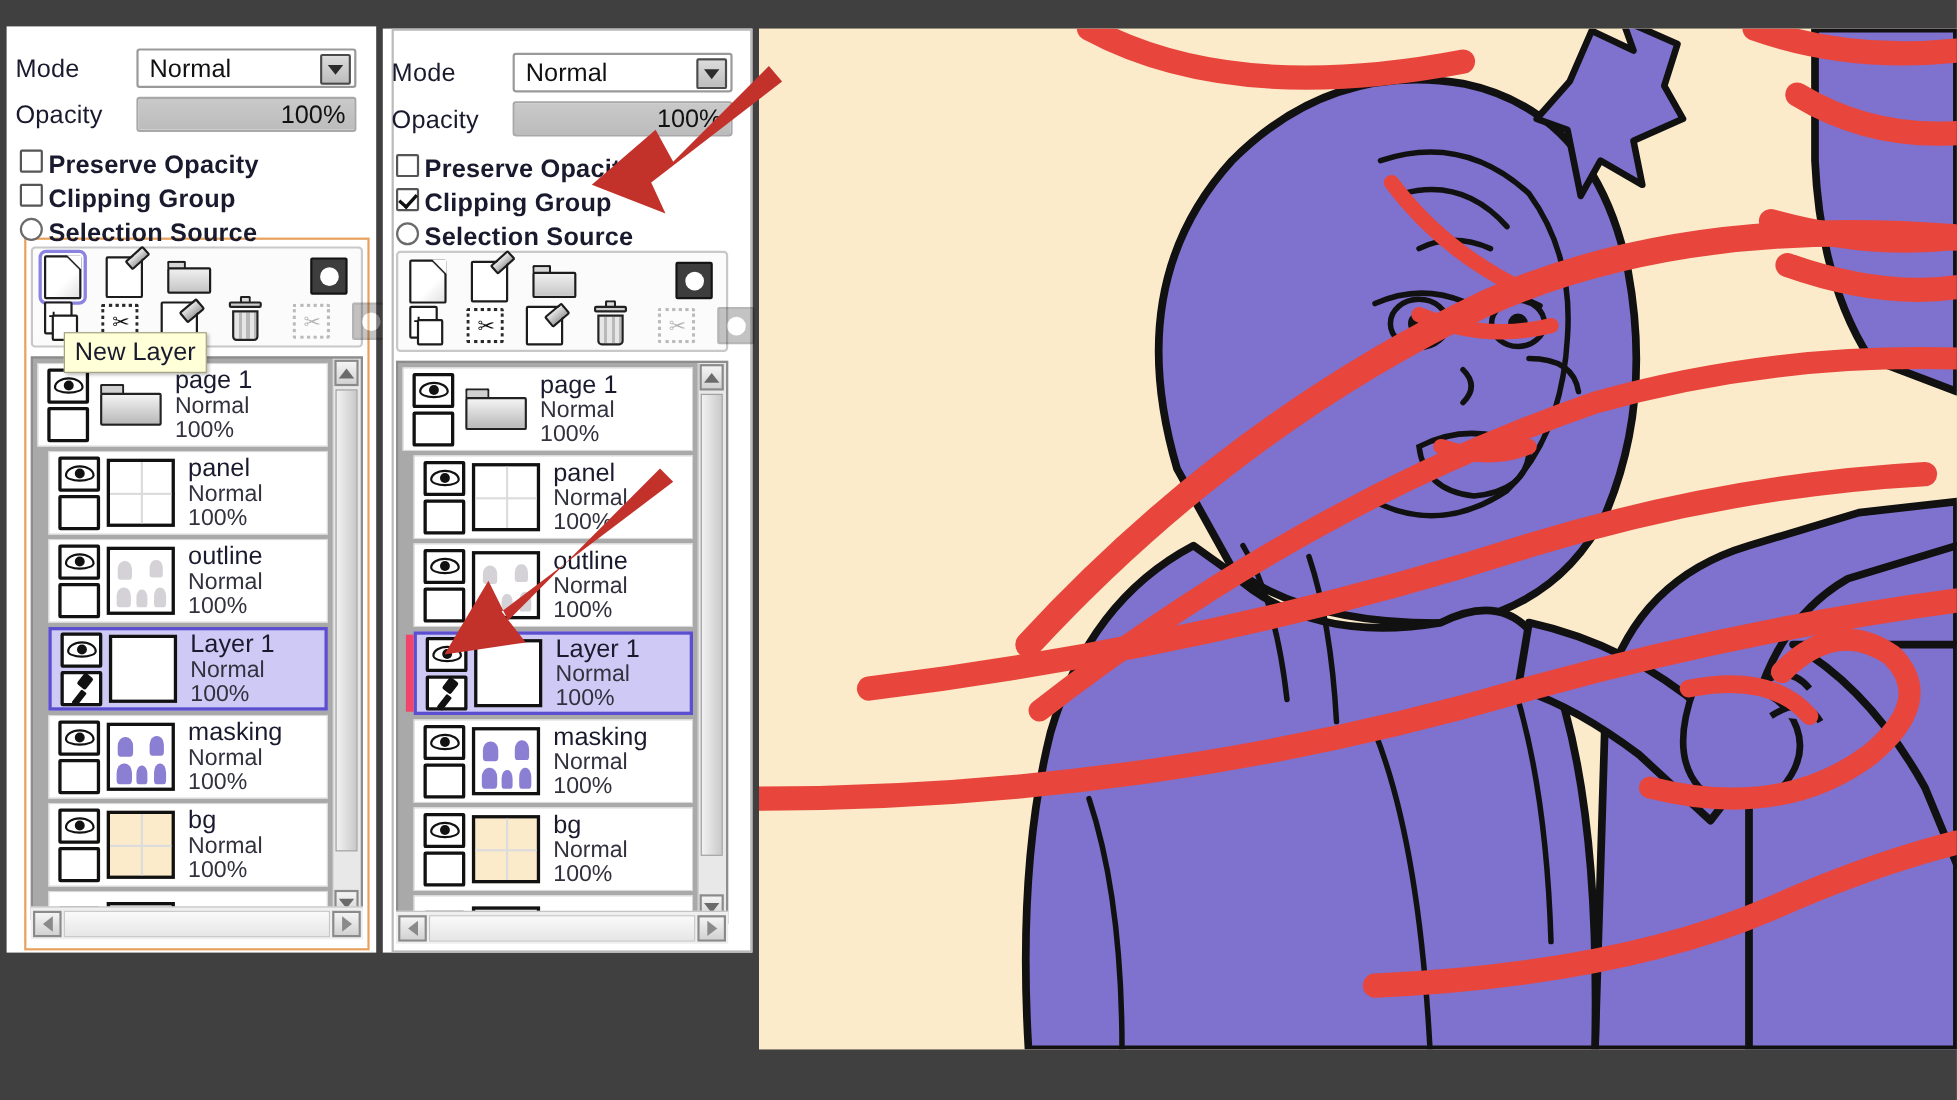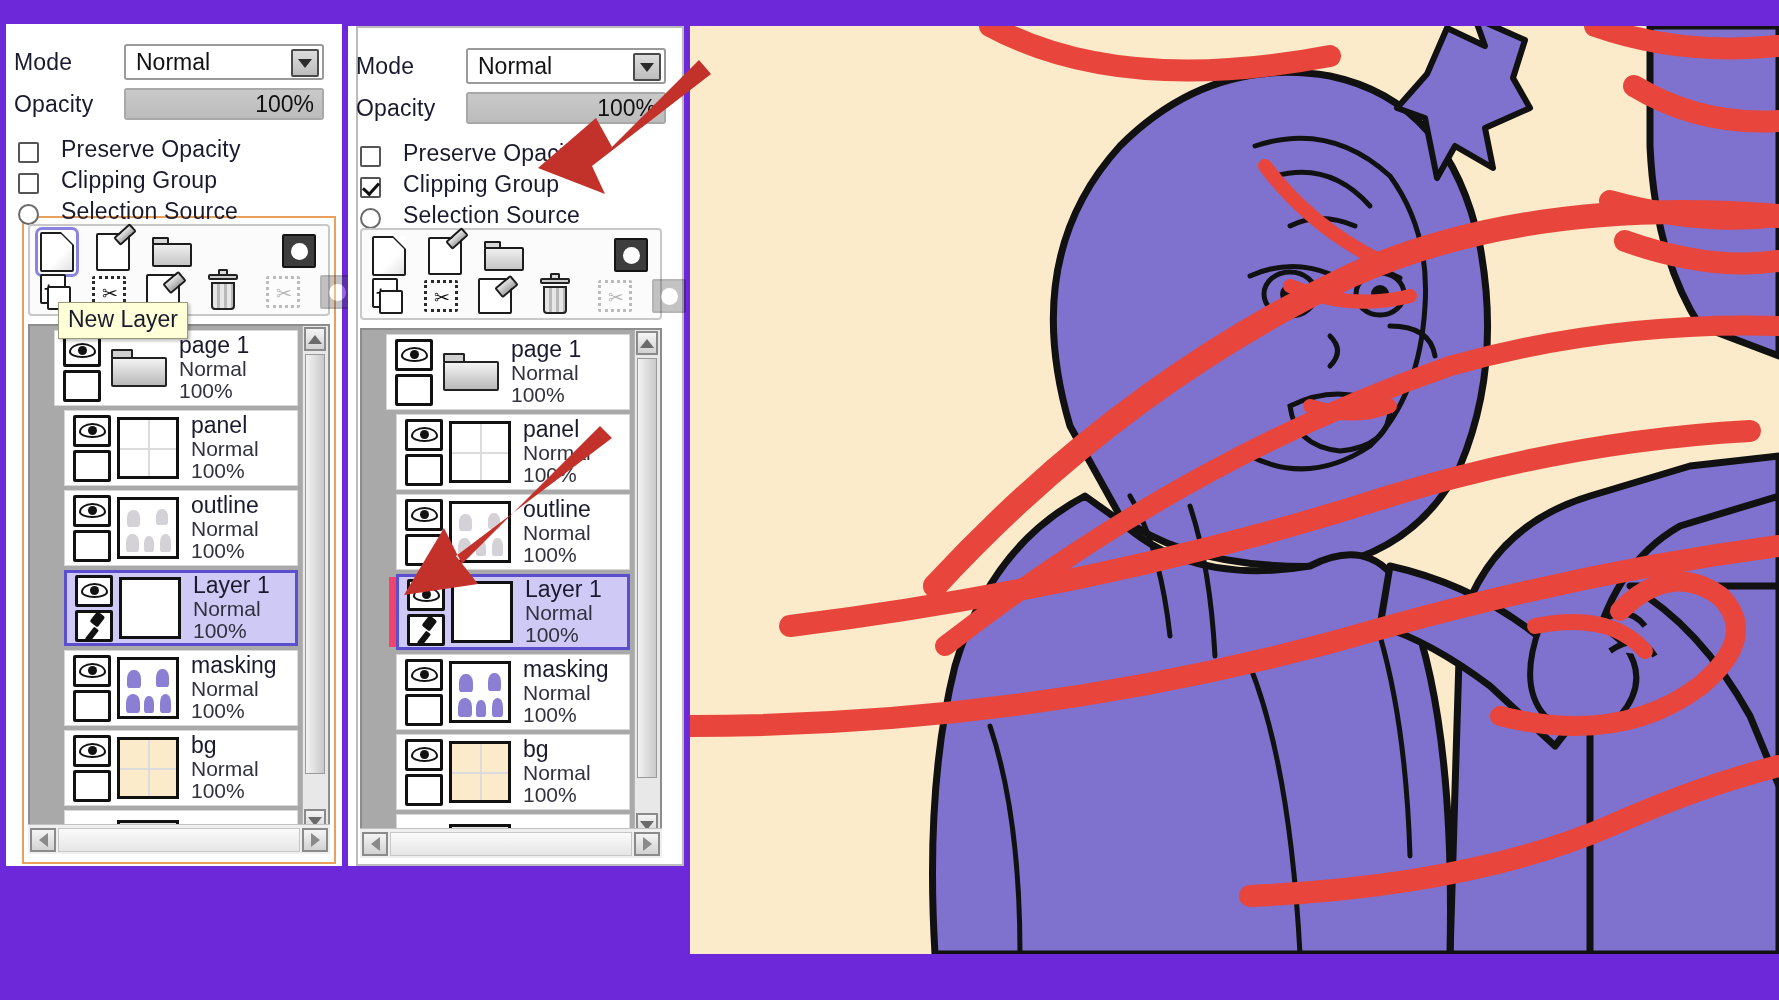--- a/index.html
+++ b/index.html
@@ -3,21 +3,21 @@
 <meta charset="utf-8">
 <style>
   * { box-sizing: border-box; }
   html, body {
     margin: 0; padding: 0;
     width: 1779px; height: 1000px;
     background: #ffffff;
     font-family: "Liberation Sans", sans-serif;
     overflow: hidden;
   }
-  .stage { position: relative; width: 1779px; height: 1000px; background:#6d28d9; }
+  .stage { position: relative; width: 1779px; height: 1000px; background:#404040; }
 
   
   .panel { position: absolute; background: #ffffff; }
 
   .row { display: flex; align-items: center; }
   .lbl {
     font-size: 23px; color: #1a1a2e; letter-spacing: .2px;
     font-family: "Liberation Sans", sans-serif;
   }
 
@@ -66,21 +66,21 @@
   .cbox.checked::after {
     content: ""; position: absolute;
     left: 4px; top: 0px; width: 7px; height: 13px;
     border: solid #101010; border-width: 0 3px 3px 0;
     transform: rotate(42deg);
   }
   .radio {
     width: 21px; height: 21px; border: 2px solid #6a6a6a;
     border-radius: 50%; background: #fff; flex: 0 0 auto;
   }
-  .opt-row { display:flex; align-items:flex-end; gap:22px; margin-top: 4px; }
+  .opt-row { display:flex; align-items:flex-start; gap:5px; margin-top: 4px; font-weight: bold; }
   .opt-row .lbl { font-size: 23px; }
 
   
   .tool-box {
     position: absolute; background: #fbfbfb;
     border: 2px solid #c8c8c8; border-radius: 4px;
   }
   .tool-row { position: absolute; display: flex; align-items: center; }
 
   .ic { position: relative; flex: 0 0 auto; }
@@ -151,21 +151,21 @@
     box-shadow: 2px 2px 3px rgba(0,0,0,.25); white-space: nowrap;
     z-index: 40;
   }
 
   
   .list-outer {
     position: absolute; background: #a9a9a9;
     border: 2px solid #8d8d8d; overflow: hidden;
   }
   .list-scroll { position: absolute; left: 0; top: 0; right: 26px; bottom: 0;
-    overflow: hidden; padding-left: 20px; }
+    overflow: hidden; }
   .layer {
     position: relative; background: #ffffff; margin: 0 4px 4px 14px;
     display: flex; align-items: center; height: 76px;
     border: 1px solid #d8d8d8;
   }
   .layer.root { margin-left: 4px; }
   .layer.selected {
     background: #cfc9f5; border: 3px solid #5c4fcf; margin-left: 14px;
   }
   .clipbar {

